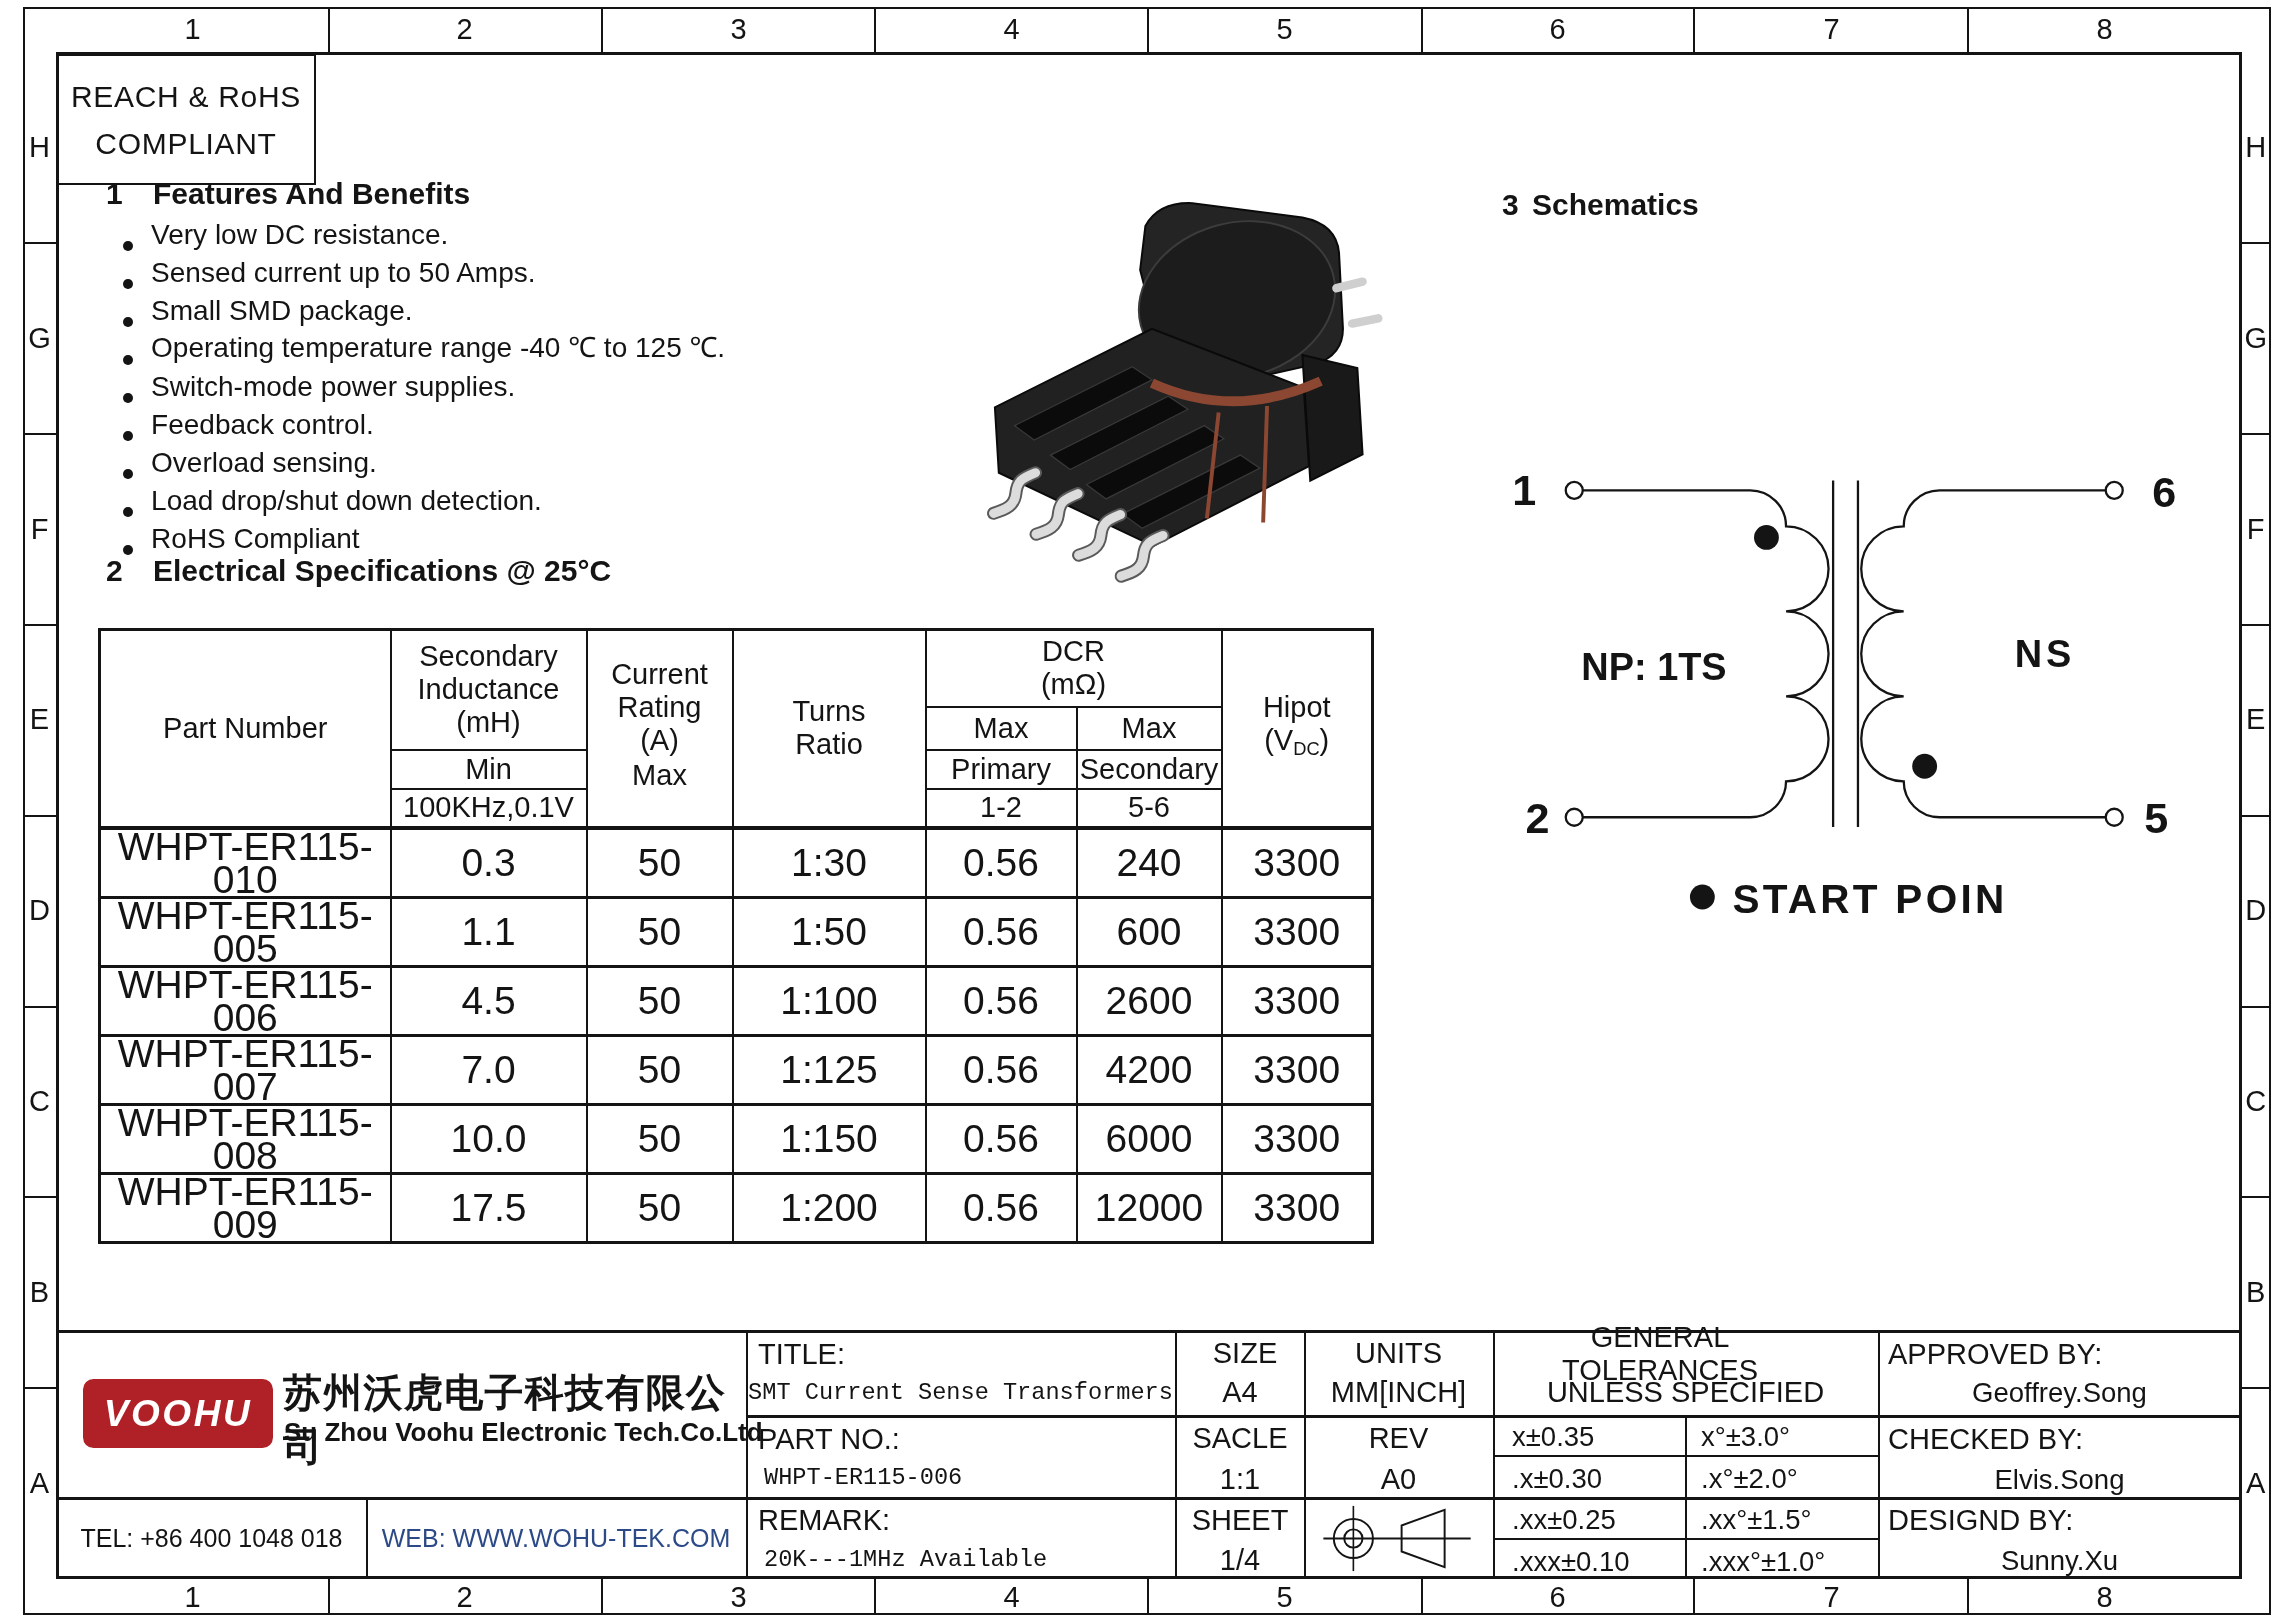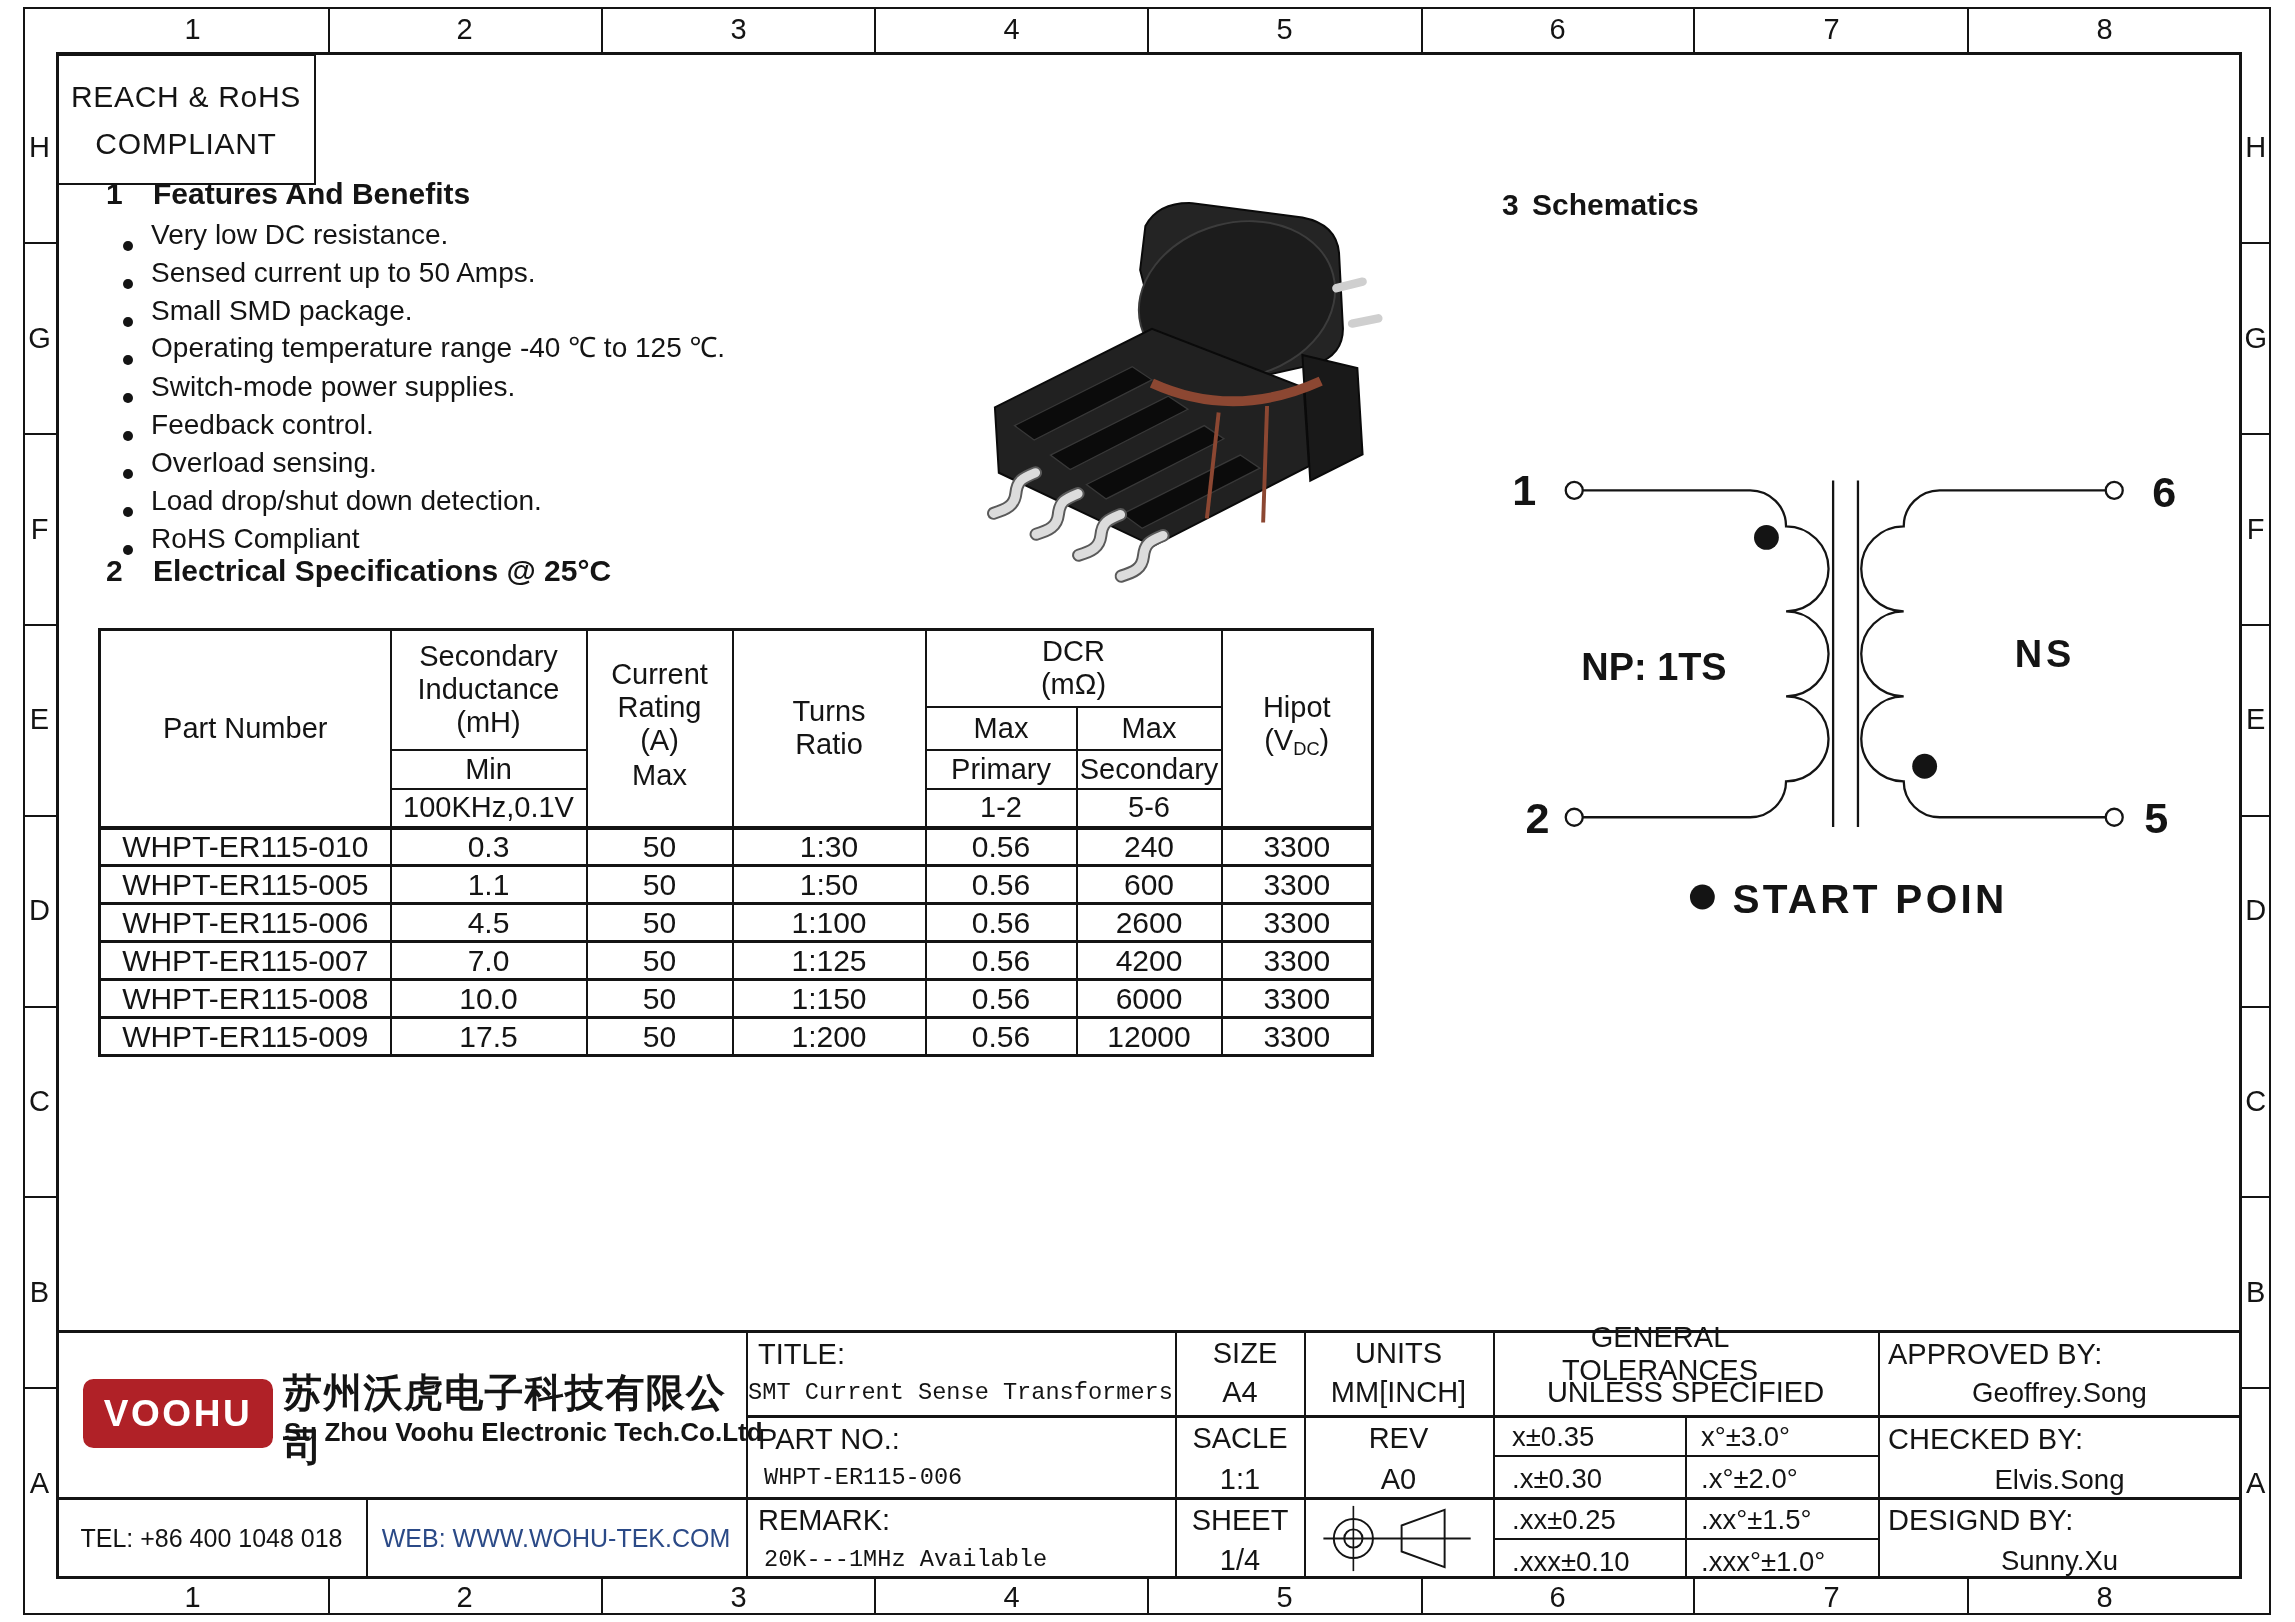--- a/index.html
+++ b/index.html
@@ -26,39 +26,39 @@
   .feature-list { left:123px; top:213px; }
   .feature-item { display:flex; height:38px; align-items:flex-end; font-size:28px; }
   .bullet { width:9.8px; height:9.8px; border-radius:50%; background:#141414; margin-right:18.3px; flex:none; }
 
   
   table.spec { position:absolute; left:98px; top:628px; border-collapse:collapse; table-layout:fixed;
                border:3.3px solid #141414; }
   table.spec td { border:2px solid #141414; text-align:center; vertical-align:middle;
                   font-size:29px; line-height:33px; padding:0; }
   table.spec td.hb { border-bottom-width:2.6px; }
-  tr.body-row td { border-top-width:3.3px; border-bottom-width:3.3px; font-size:30px; }
+  tr.body-row td { border-top-width:3.3px; border-bottom-width:3.3px; font-size:39px; }
   tr.body-row.first td { border-top-width:4.6px; }
   .cr-cell > .cr-wrap { display:flex; flex-direction:column; height:100%; }
   .cr-label { flex:1; display:flex; flex-direction:column; justify-content:center; }
   .cr-max { height:41px; line-height:37px; }
   .sub { font-size:18.3px; vertical-align:-5.2px; }
 
   
   .schem-heading { left:1502px; top:188px; }
   .schem-heading .num { width:30px; }
 
   
   .tb-line { background:#141414; }
   .tb-label { font-size:29px; }
   .tb-value-cad { font-family:"Liberation Mono", monospace; font-size:23.6px; }
   .tb-center { display:flex; align-items:center; justify-content:center; text-align:center; font-size:29px; }
   .tol { font-size:27.5px; }
   .logo-rect { left:83px; top:1379px; width:190px; height:69px; background:#b02127; border-radius:10.5px;
-               display:flex; align-items:center; justify-content:center; }
+               display:flex; align-items:center; justify-content:center;font-style:italic; }
   .logo-text { color:#fff; font-size:37px; font-weight:700; letter-spacing:2.6px; }
   .cn-name { left:283px; top:1366px; font-size:39px; font-weight:700; letter-spacing:1.3px; width:458px; }
   .en-name { left:284px; top:1417px; font-size:26px; font-weight:700; }
   .tel-cell { left:56px; top:1497px; width:311px; height:82px; display:flex; align-items:center; justify-content:center;
               font-size:25px; font-weight:500; }
   .web-cell { left:366px; top:1497px; width:380px; height:82px; display:flex; align-items:center; justify-content:center;
               font-size:25px; font-weight:500; color:#2b4a87; }
 </style>
 </head>
 <body>

